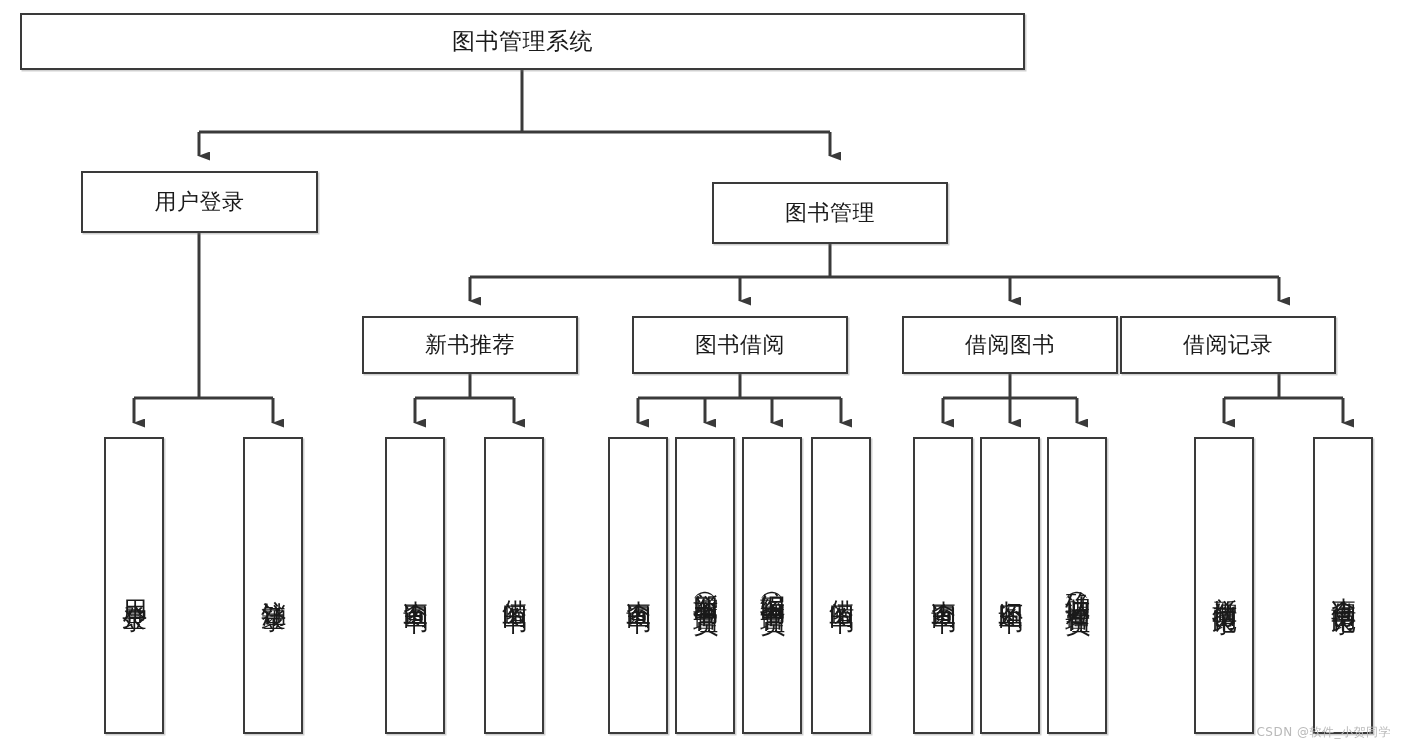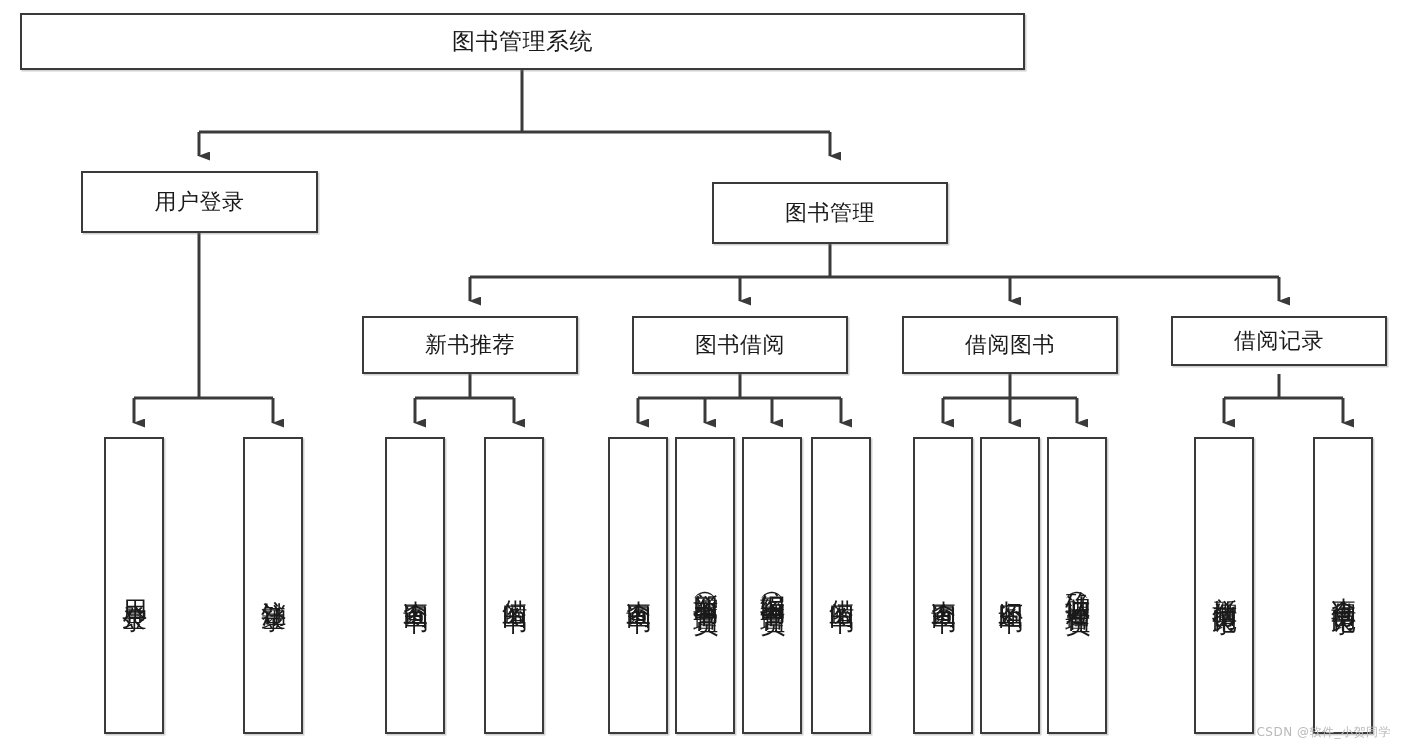--- a/index.html
+++ b/index.html
@@ -142,21 +142,21 @@
 
   <div class="node h" style="left:362px; top:316px; width:216px; height:58px;">
     <span class="label">新书推荐</span>
   </div>
   <div class="node h" style="left:632px; top:316px; width:216px; height:58px;">
     <span class="label">图书借阅</span>
   </div>
   <div class="node h" style="left:902px; top:316px; width:216px; height:58px;">
     <span class="label">借阅图书</span>
   </div>
-  <div class="node h" style="left:1171px; top:316px; width:216px; height:50px;">
+  <div class="node h" style="left:1120px; top:316px; width:216px; height:58px;">
     <span class="label">借阅记录</span>
   </div>
 
   <div class="node v" style="left:104px; top:437px; width:60px; height:297px;">
     <span class="label">用户登录</span>
   </div>
   <div class="node v" style="left:243px; top:437px; width:60px; height:297px;">
     <span class="label">注销登录</span>
   </div>
 

